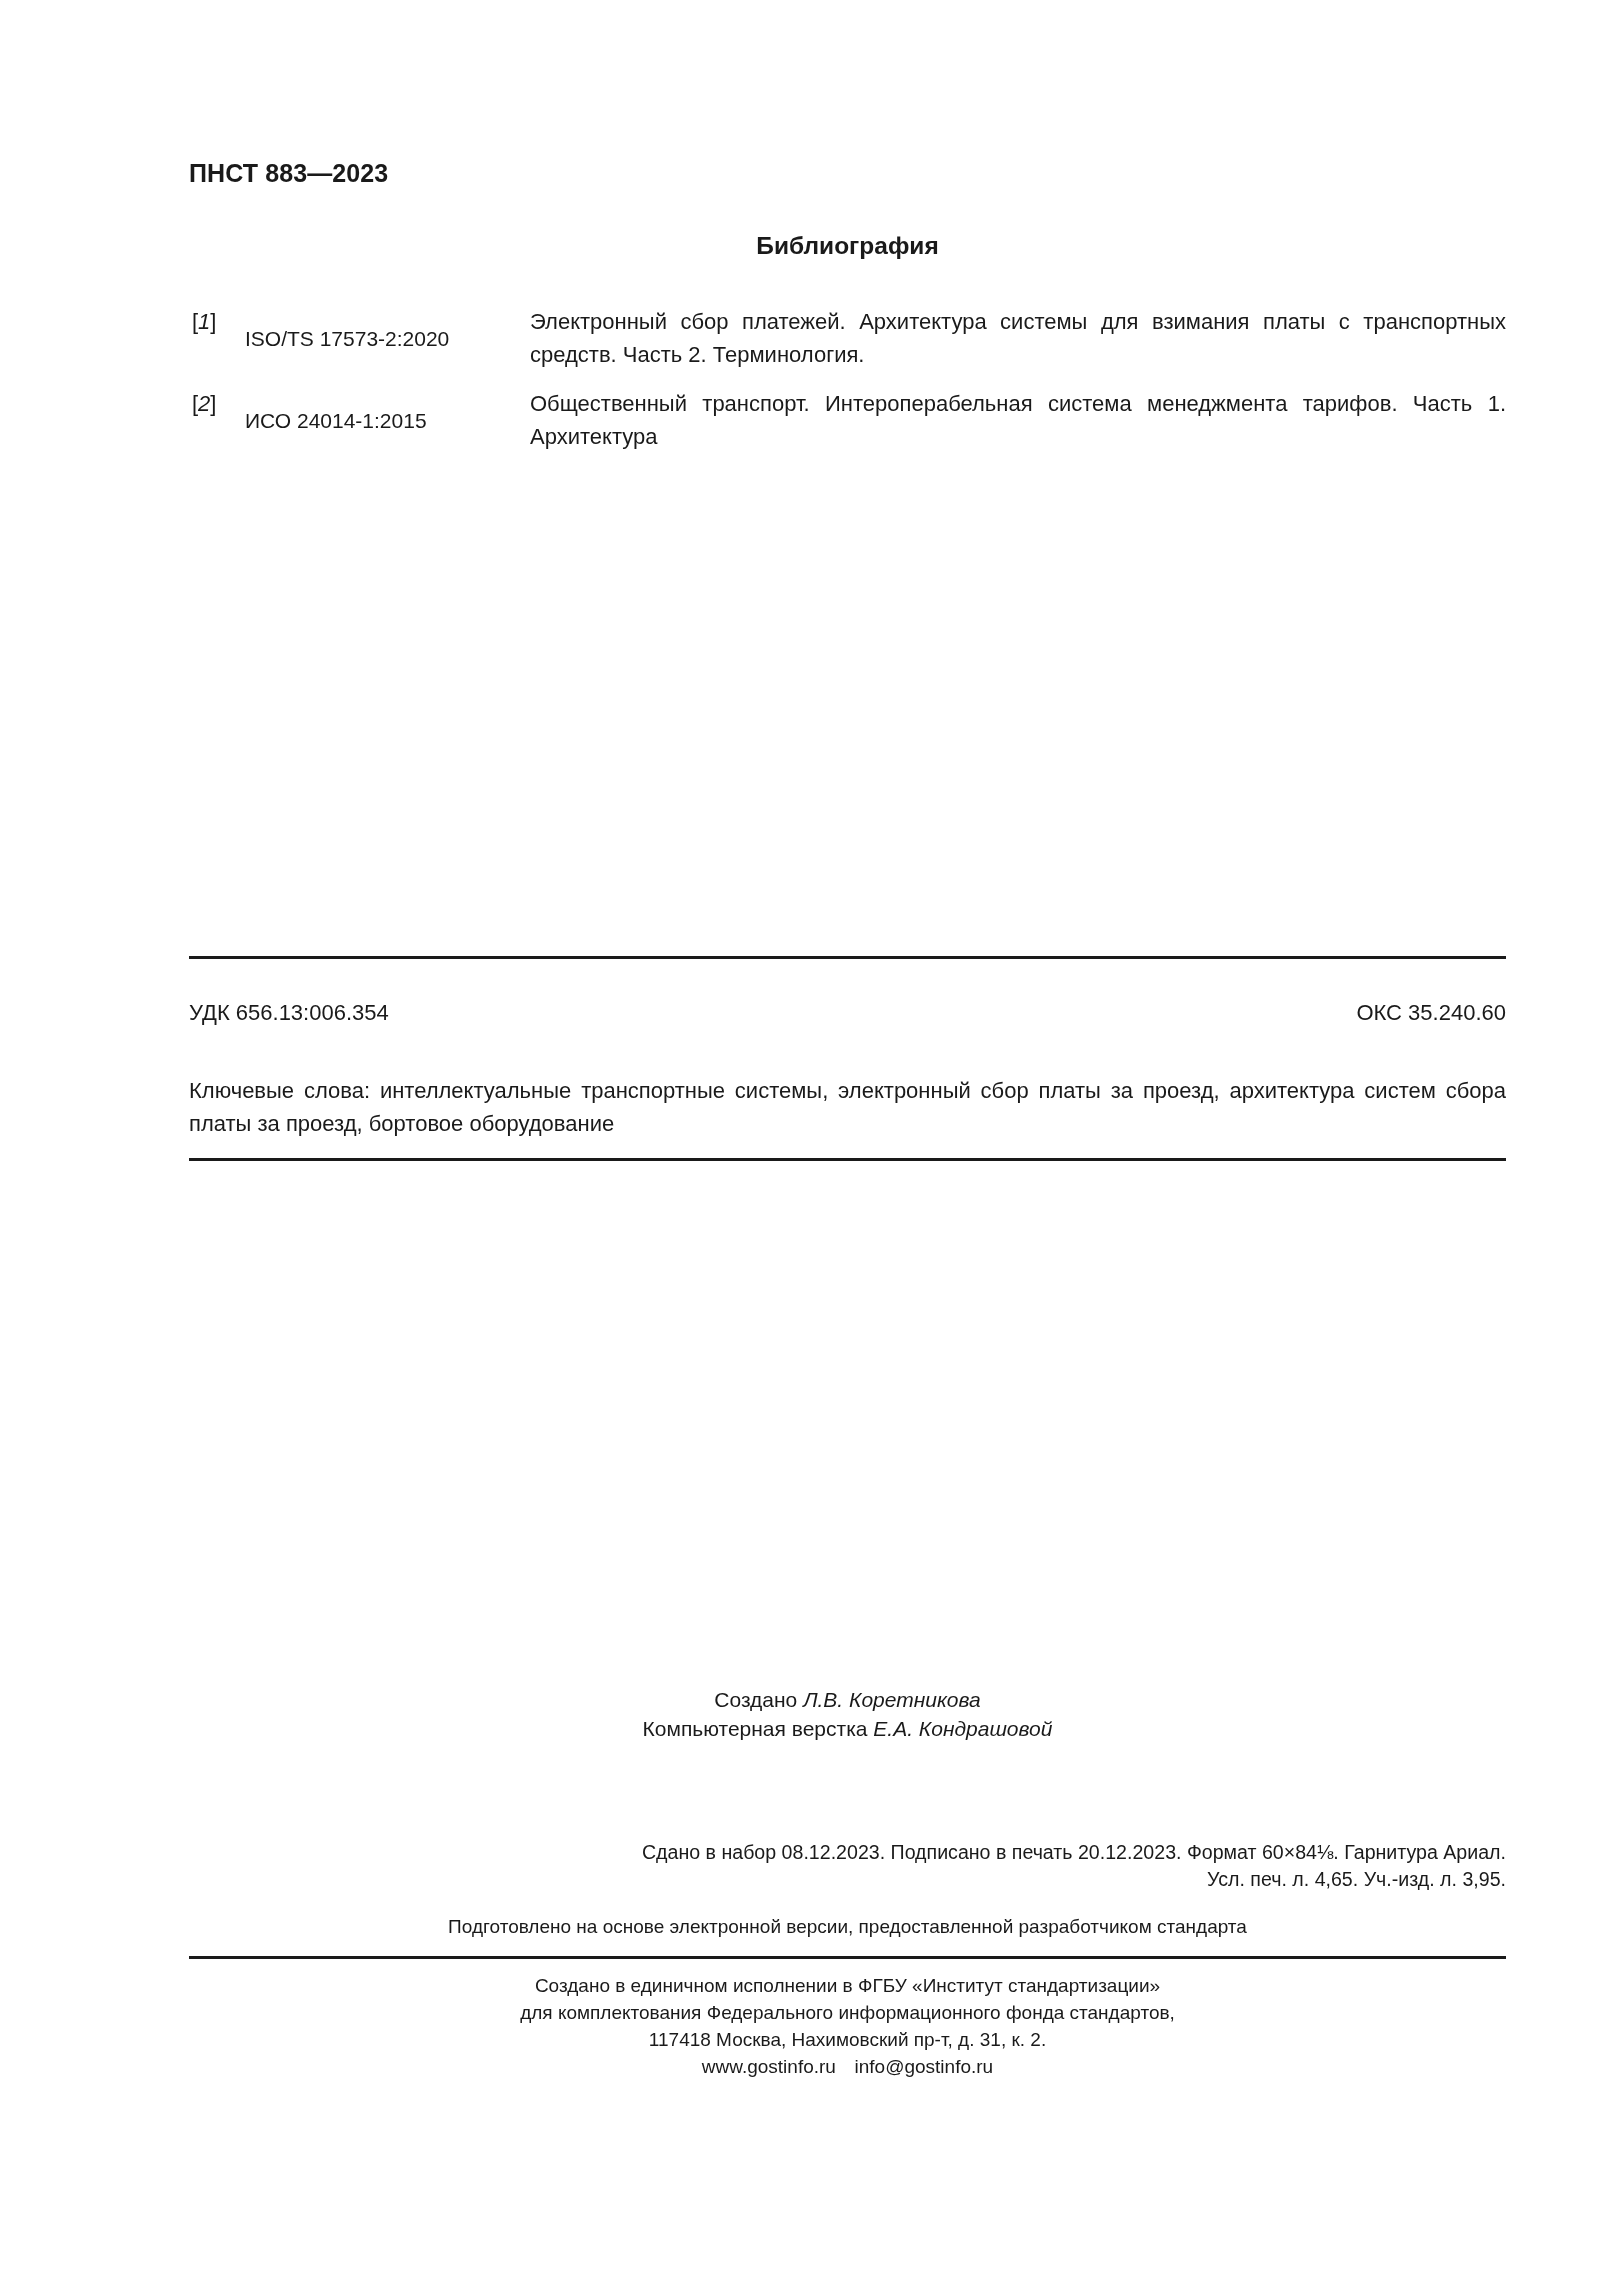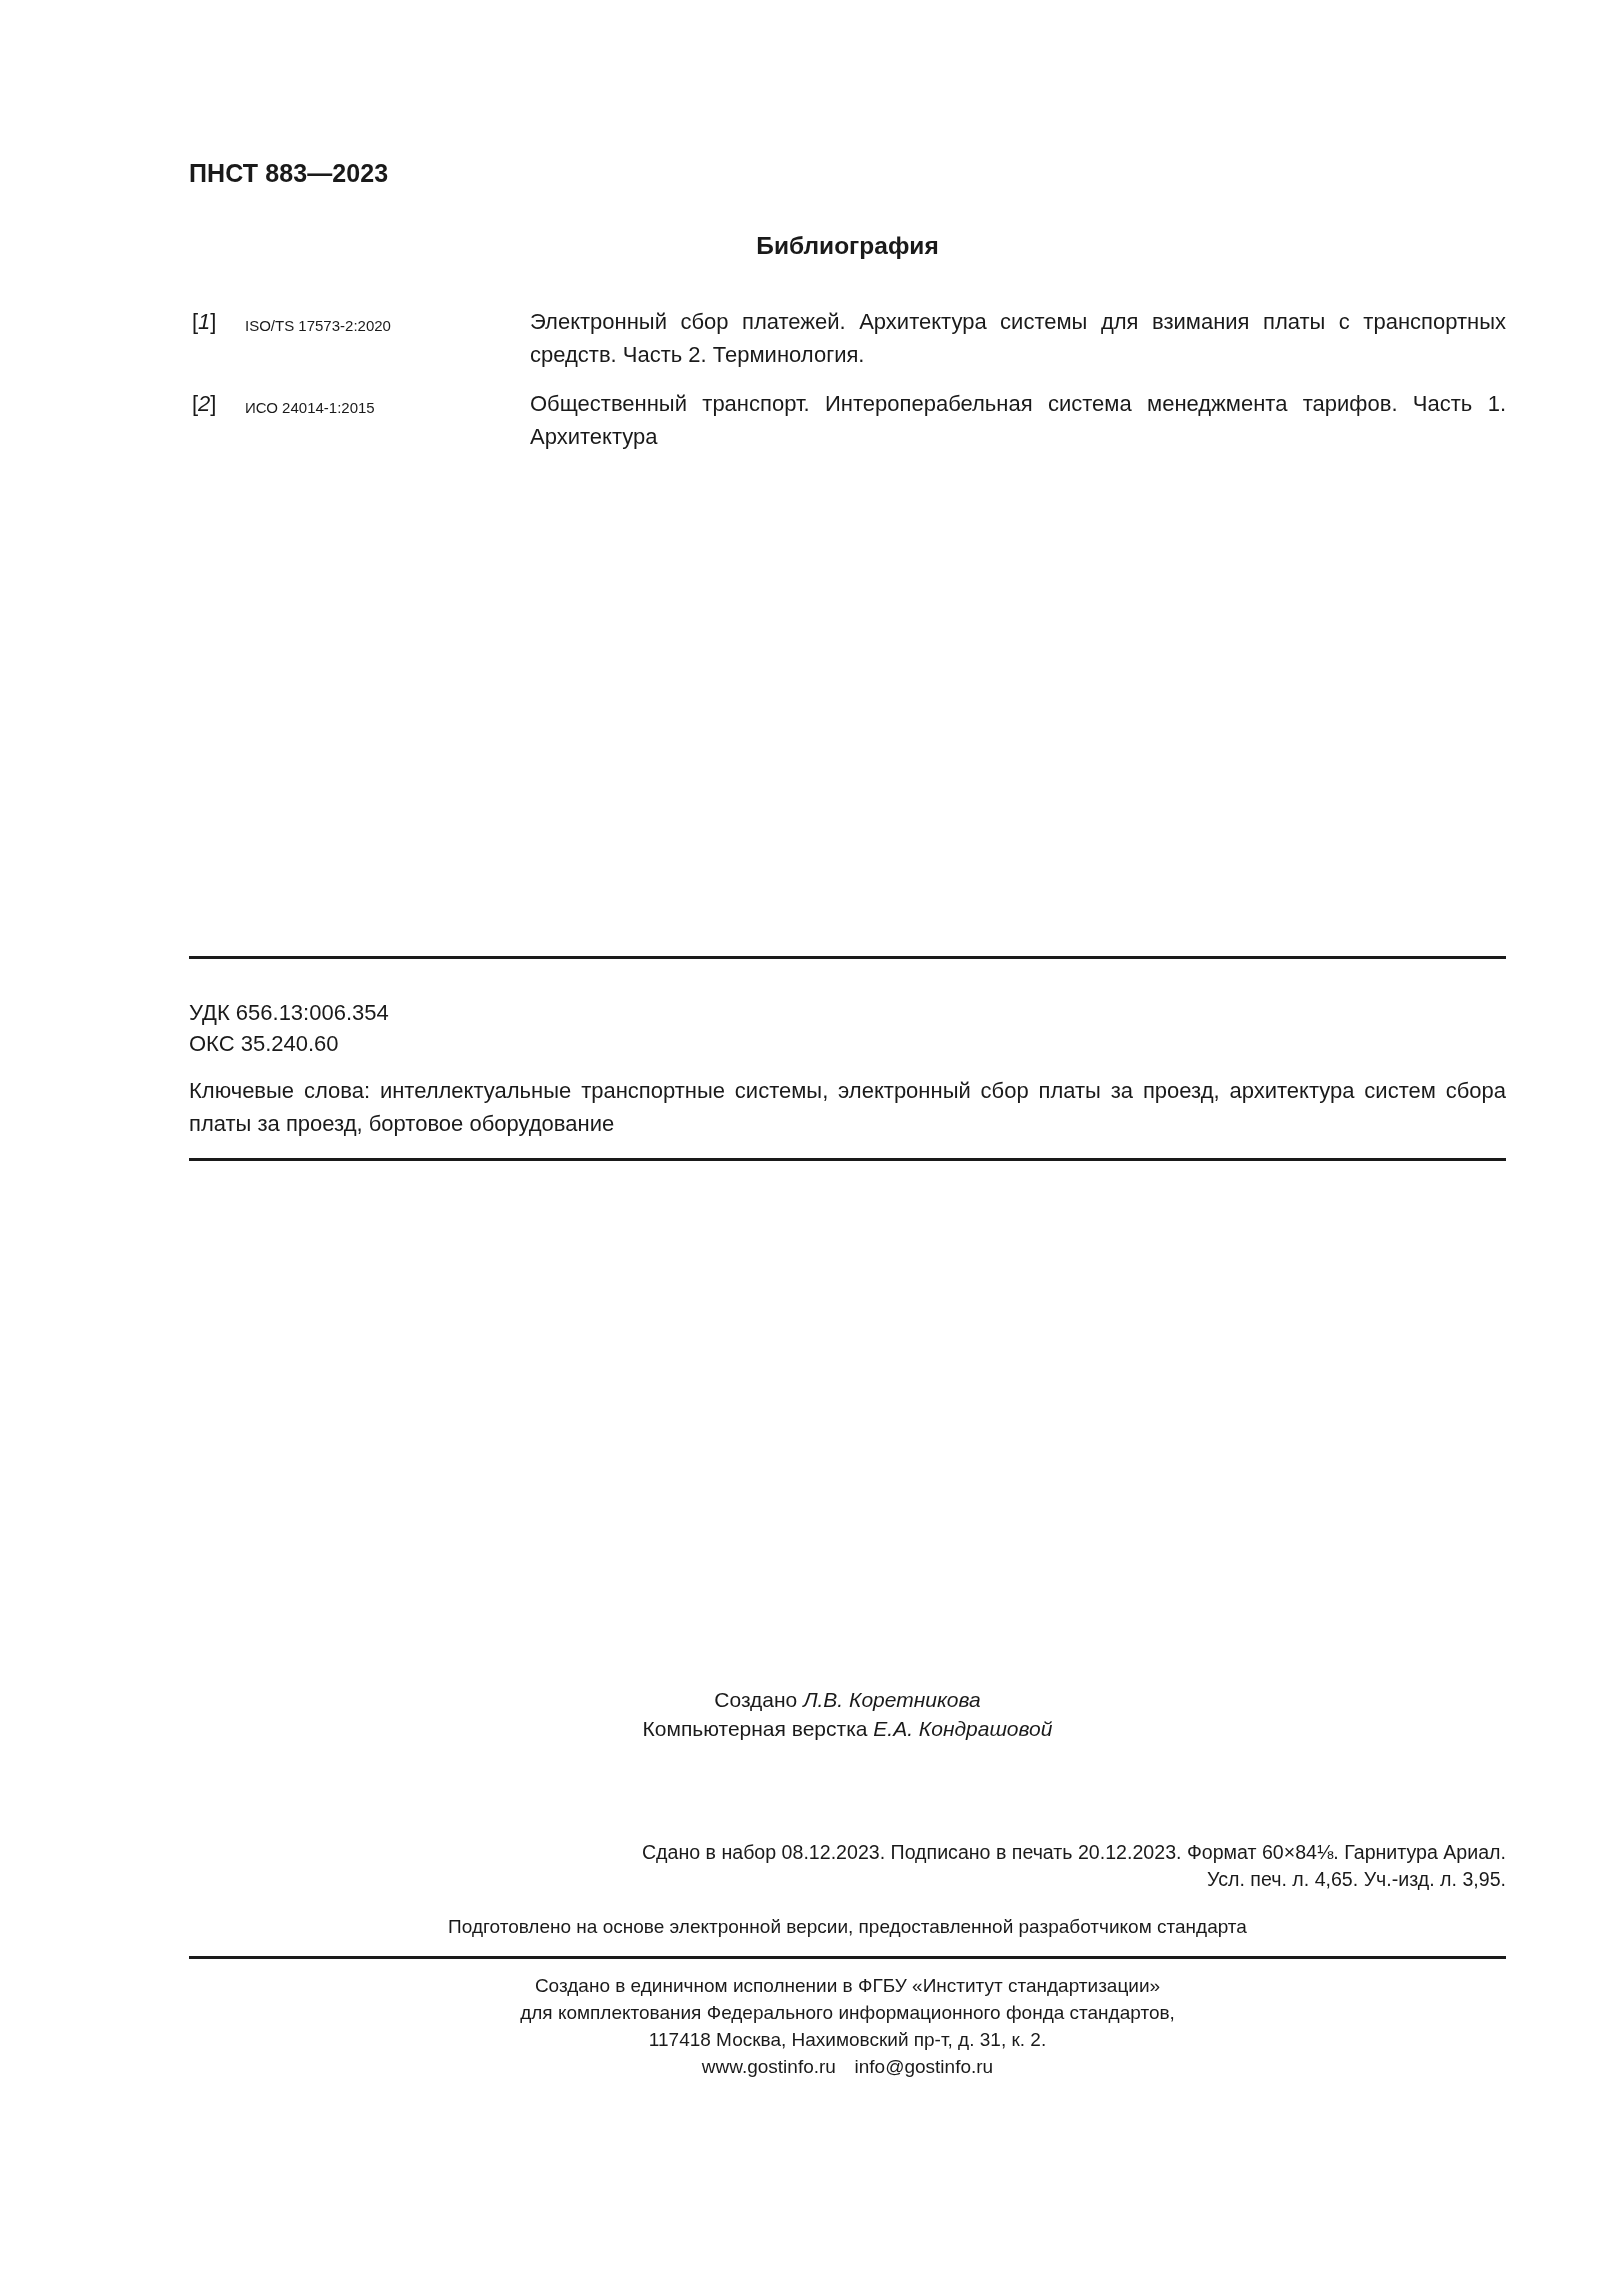--- a/index.html
+++ b/index.html
@@ -71,22 +71,22 @@
     font-size: 22px;
     line-height: 33px;
     white-space: nowrap;
   }
   .biblio-num i {
     font-style: italic;
   }
   .biblio-ref {
     position: absolute;
     left: 56px;
-    top: 4px;
-    font-size: 15px;
+    top: 17px;
+    font-size: 21px;
     line-height: 33px;
     white-space: nowrap;
   }
   .biblio-text {
     margin-left: 341px;
     font-size: 22px;
     line-height: 33px;
     text-align: justify;
     text-justify: inter-word;
     hyphens: manual;
@@ -107,21 +107,20 @@
   
   .udk-row {
     position: absolute;
     top: 983px;
     left: 0;
     width: 1317px;
     display: flex;
     justify-content: space-between;
     font-size: 22px;
     line-height: 31px;
-    flex-direction: column;
   }
 
   
   .keywords {
     position: absolute;
     top: 1060px;
     left: 0;
     width: 1317px;
     font-size: 22px;
     line-height: 33px;

